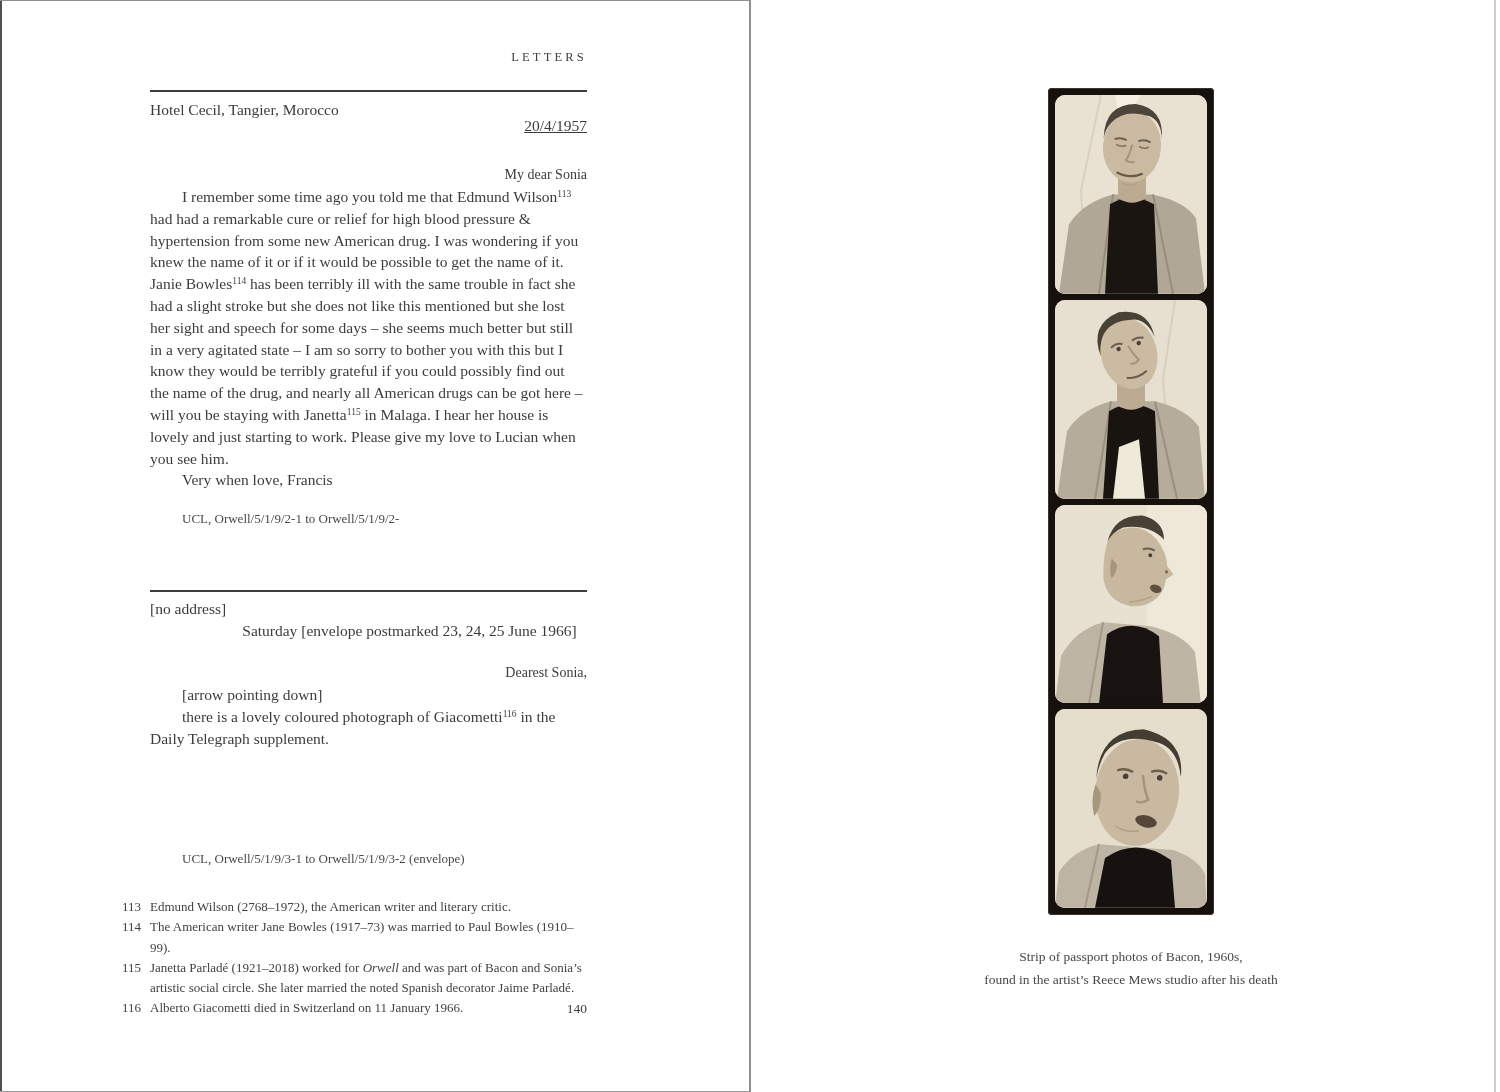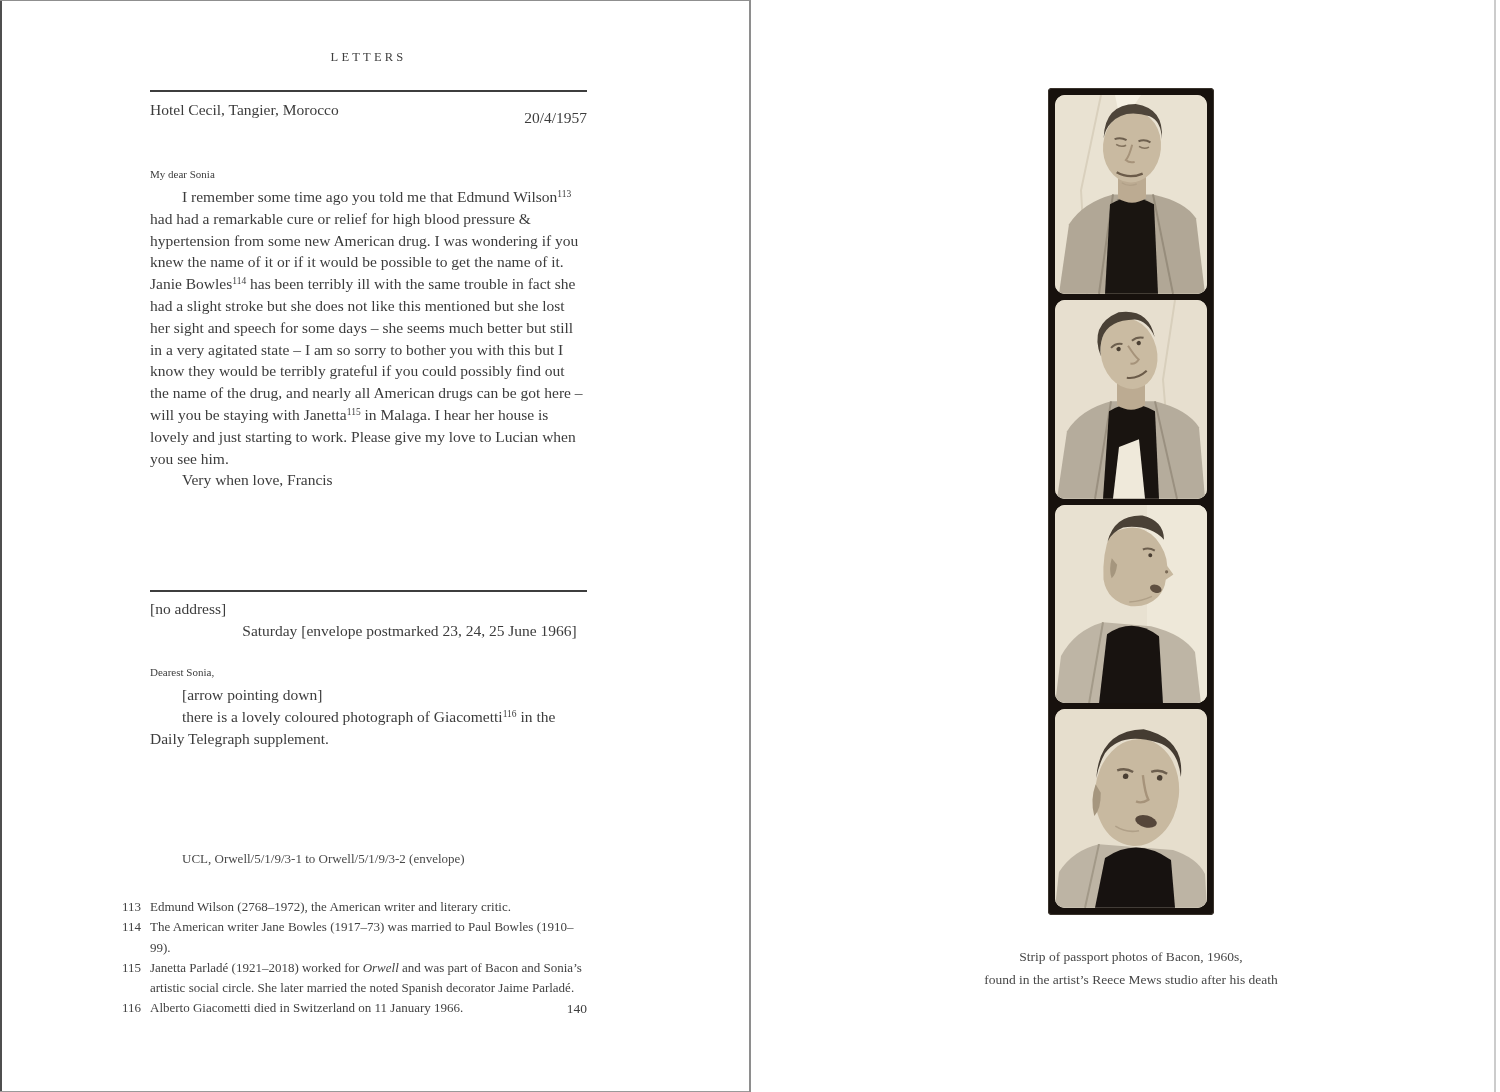--- a/index.html
+++ b/index.html
@@ -9,26 +9,26 @@
 
   
   .edge-left{position:absolute;left:0;top:0;width:2px;height:1092px;background:#4f4f4f;}
   .edge-top{position:absolute;left:0;top:0;width:750px;height:1px;background:#8f8f8f;}
   .edge-bottom{position:absolute;left:0;bottom:0;width:750px;height:1px;background:#9a9a9a;}
   .gutter{position:absolute;left:749px;top:0;width:2px;height:1092px;background:#8e8e8e;}
   .edge-right{position:absolute;left:1494px;top:0;width:2px;height:1092px;background:#cccccc;}
 
   
   .col{position:absolute;left:150px;width:437px;}
-  .running-header{top:50px;text-align:center;font-size:12.5px;letter-spacing:3.2px;color:#3f3f3f;font-family:Liberation Serif, serif;}
+  .running-header{top:50px;text-align:right;font-size:12.5px;letter-spacing:3.2px;color:#3f3f3f;font-family:Liberation Serif, serif;}
   .rule{position:absolute;left:150px;width:437px;height:1.5px;background:#3d3d3d;}
   .addr{font-size:15.5px;line-height:21px;}
   .date-line{font-size:15.5px;line-height:21px;text-align:right;}
   .date-line2{font-size:15.5px;line-height:21px;text-indent:82px;text-align:center;}
-  .sal{font-size:11px;line-height:21.8px;}
+  .sal{font-size:14px;line-height:21.8px;text-align:right;}
   .body-text{font-size:15.5px;line-height:21.8px;}
   .indent{text-indent:32px;}
   sup.fn-ref{font-size:9.5px;line-height:0;vertical-align:baseline;position:relative;top:-5px;}
   .citation{font-size:13px;color:#484848;padding-left:32px;}
   .footnotes{position:absolute;left:122px;width:472px;font-size:13px;line-height:20.3px;color:#424242;}
   .fn-row{display:flex;}
   .fn-num{flex:0 0 28px;}
   .fn-text{flex:1;}
   .fn-italic{font-style:italic;}
   .page-number{top:1001px;text-align:right;font-size:13.5px;color:#3f3f3f;}
@@ -52,28 +52,29 @@
   <div class="edge-left"></div>
   <div class="edge-top"></div>
   <div class="edge-bottom"></div>
   <div class="gutter"></div>
   <div class="edge-right"></div>
 
   <div class="col running-header" style="position:absolute;top:50px;">LETTERS</div>
 
   <div class="rule" style="top:90px;"></div>
   <div class="col addr" style="position:absolute;top:99px;">Hotel Cecil, Tangier, Morocco</div>
-  <div class="col date-line" style="position:absolute;top:107px;">20/4/1957</div>
+  <div class="col date-line" style="position:absolute;top:115px;text-decoration:underline;">20/4/1957</div>
   <div class="col sal" style="position:absolute;top:164px;">My dear Sonia</div>
 
   <div class="col body-text" style="position:absolute;top:186px;">
     <div class="indent"><span>I remember some time ago you told me that Edmund Wilson</span><sup class="fn-ref">113</sup><span> had had a remarkable cure or relief for high blood pressure &amp; hypertension from some new American drug. I was wondering if you knew the name of it or if it would be possible to get the name of it. Janie Bowles</span><sup class="fn-ref">114</sup><span> has been terribly ill with the same trouble in fact she had a slight stroke but she does not like this mentioned but she lost her sight and speech for some days – she seems much better but still in a very agitated state – I am so sorry to bother you with this but I know they would be terribly grateful if you could possibly find out the name of the drug, and nearly all American drugs can be got here – will you be staying with Janetta</span><sup class="fn-ref">115</sup><span> in Malaga. I hear her house is lovely and just starting to work. Please give my love to Lucian when you see him.</span></div>
     <div class="indent">Very when love, Francis</div>
   </div>
 
+  <div class="col citation" style="position:absolute;top:511px;">UCL, Orwell/5/1/9/2-1 to Orwell/5/1/9/2-</div>
 
   <div class="rule" style="top:590px;"></div>
   <div class="col addr" style="position:absolute;top:598px;">[no address]</div>
   <div class="col date-line2" style="position:absolute;top:620px;">Saturday [envelope postmarked 23, 24, 25 June 1966]</div>
   <div class="col sal" style="position:absolute;top:662px;">Dearest Sonia,</div>
 
   <div class="col body-text" style="position:absolute;top:684px;">
     <div class="indent">[arrow pointing down]</div>
     <div class="indent"><span>there is a lovely coloured photograph of Giacometti</span><sup class="fn-ref">116</sup><span> in the Daily Telegraph supplement.</span></div>
   </div>

